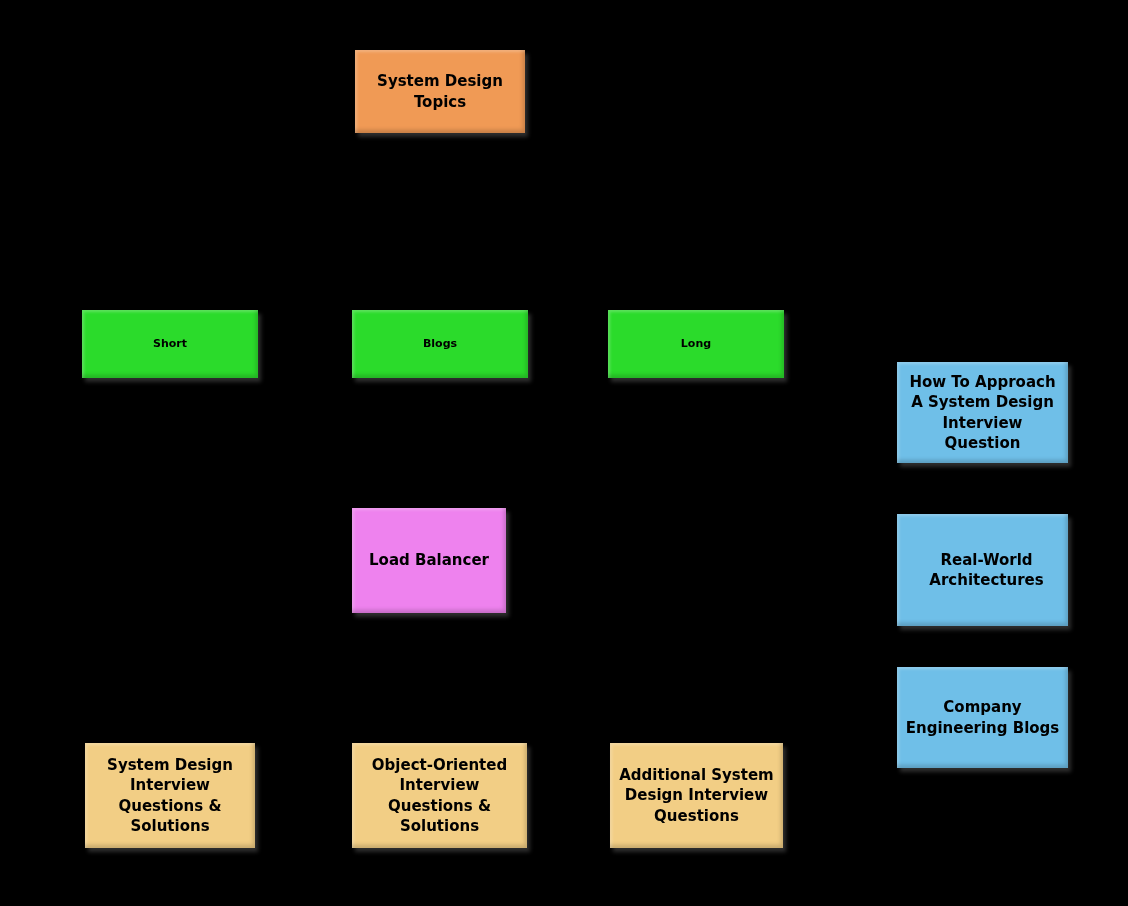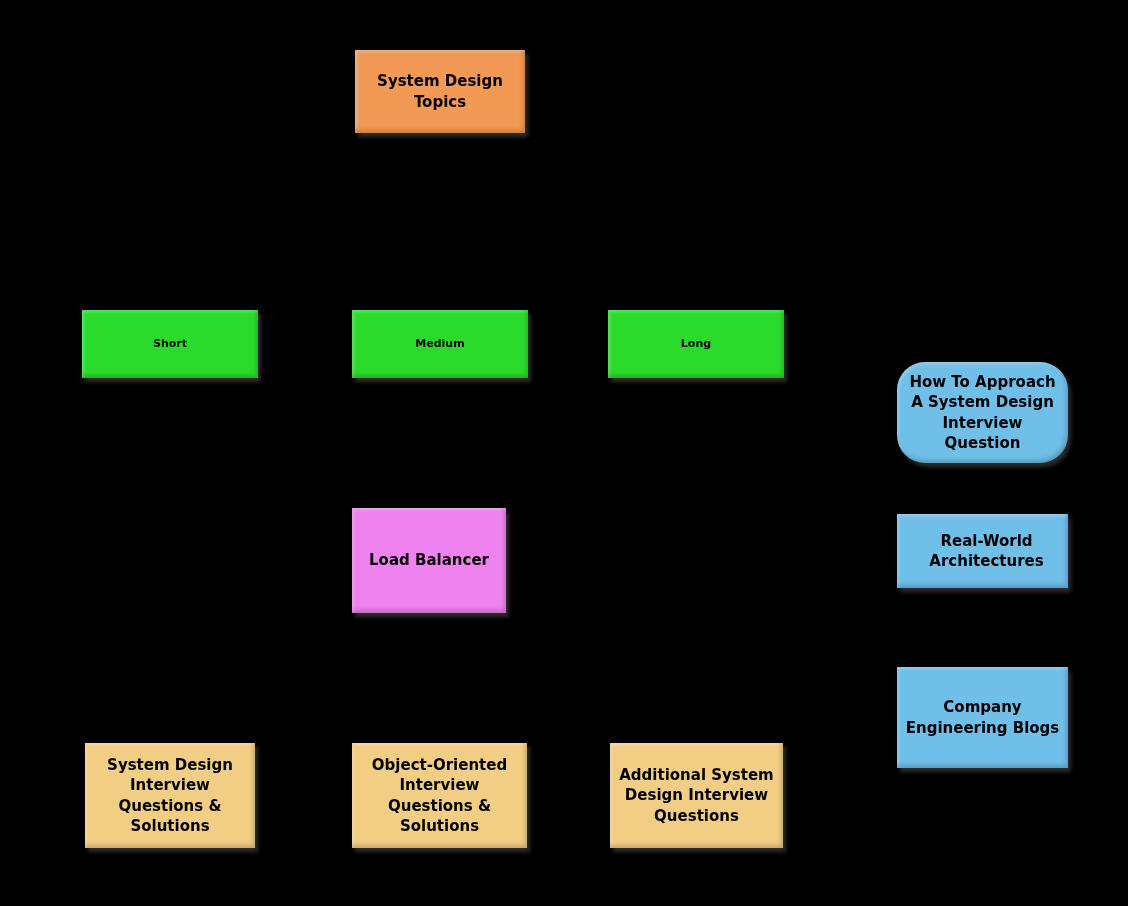--- a/index.html
+++ b/index.html
@@ -33,42 +33,42 @@
   }
   .node--duration { font-size: 11px; }
 
   
   #n-root       { left: 355px; top: 50px;  width: 170px; height: 83px; }
   #n-short      { left: 82px;  top: 310px; width: 176px; height: 68px;  }
   #n-medium     { left: 352px; top: 310px; width: 176px; height: 68px;  }
   #n-long       { left: 608px; top: 310px; width: 176px; height: 68px;  }
   #n-loadbal    { left: 352px; top: 508px; width: 154px; height: 105px; }
   #n-approach   { left: 897px; top: 362px; width: 171px; height: 101px; }
-  #n-realworld  { left: 897px; top: 514px; width: 171px; height: 74px; padding-left: 16px; }
+  #n-realworld  { left: 897px; top: 514px; width: 171px; height: 112px; padding-left: 16px; }
   #n-blogs      { left: 897px; top: 667px; width: 171px; height: 101px; }
   #n-sdiq       { left: 85px;  top: 743px; width: 170px; height: 105px; }
   #n-ooiq       { left: 352px; top: 743px; width: 175px; height: 105px; }
   #n-addq       { left: 610px; top: 743px; width: 173px; height: 105px; }
 </style>
 </head>
 <body>
 
 <div class="canvas">
 
   <div id="n-root" class="node" style="background-color: rgb(240, 154, 85);">System Design Topics</div>
 
   <div id="n-short" class="node node--duration" style="background-color: rgb(43, 219, 43);">Short</div>
 
-  <div id="n-medium" class="node node--duration" style="background-color: rgb(43, 219, 43);">Medium</div>
+  <div id="n-medium" class="node node--duration" style="background-color: rgb(43, 219, 43);">Blogs</div>
 
   <div id="n-long" class="node node--duration" style="background-color: rgb(43, 219, 43);">Long</div>
 
   <div id="n-loadbal" class="node" style="background-color: rgb(238, 130, 238);">Load Balancer</div>
 
-  <div id="n-approach" class="node" style="background-color: rgb(111, 191, 232); border-radius: 28px;">How To Approach A System Design Interview Question</div>
+  <div id="n-approach" class="node" style="background-color: rgb(111, 191, 232);">How To Approach A System Design Interview Question</div>
 
   <div id="n-realworld" class="node" style="background-color: rgb(111, 191, 232);">Real-World Architectures</div>
 
   <div id="n-sdiq" class="node" style="background-color: rgb(242, 206, 133);">System Design Interview Questions &amp; Solutions</div>
 
   <div id="n-blogs" class="node" style="background-color: rgb(111, 191, 232);">Company Engineering Blogs</div>
 
   <div id="n-ooiq" class="node" style="background-color: rgb(242, 206, 133);">Object-Oriented Interview Questions &amp; Solutions</div>
 
   <div id="n-addq" class="node" style="background-color: rgb(242, 206, 133);">Additional System Design Interview Questions</div>

